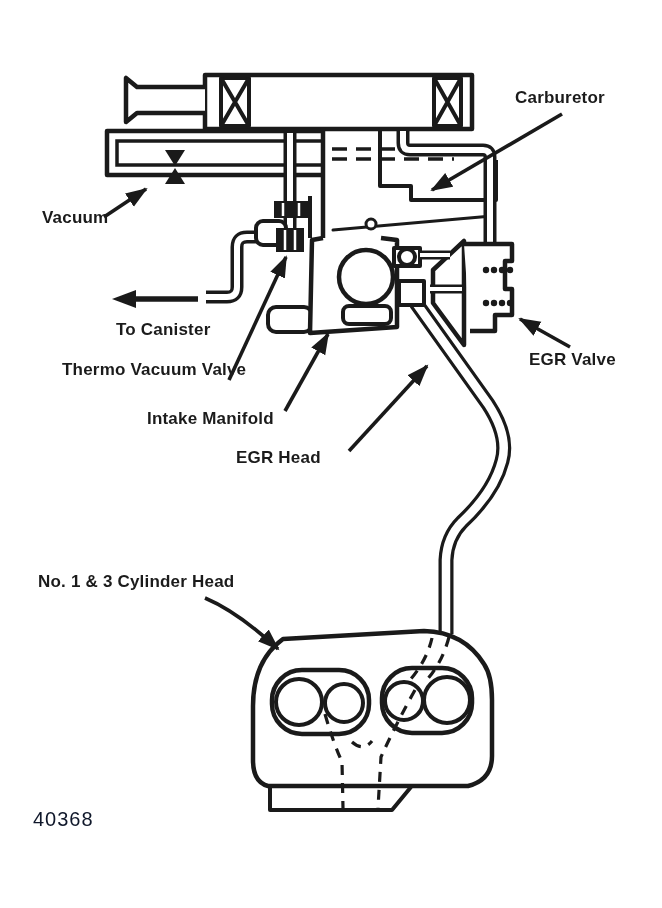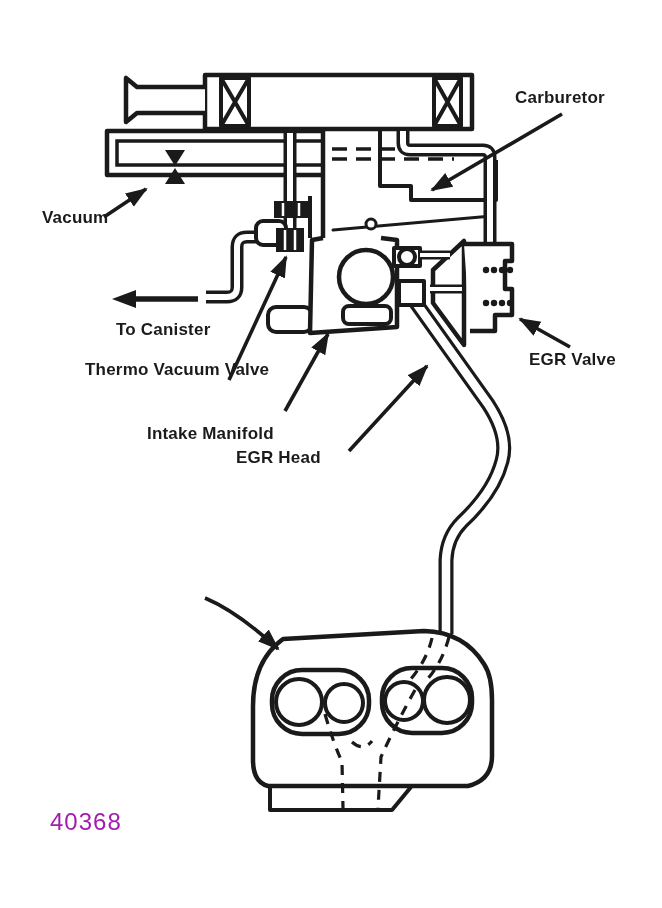--- a/index.html
+++ b/index.html
@@ -1,22 +1,22 @@
 <!DOCTYPE html>
 <html><head>
 <meta charset="utf-8">
 <style>
   html,body{margin:0;padding:0;background:#888;}
   #page{position:relative;width:662px;height:908px;background:#ffffff;overflow:hidden;
         font-family:"Liberation Sans",sans-serif;}
   #diagram-svg{position:absolute;left:0;top:0;}
   .label{position:absolute;font-family:"Liberation Sans",sans-serif;font-size:17px;
          font-weight:600;color:#1b1b1b;white-space:nowrap;letter-spacing:.2px;}
-  .fignum{position:absolute;font-family:"Liberation Sans",sans-serif;font-size:24px;
-          font-weight:400;color:#a21caf;letter-spacing:1px;margin-left:17px;}
+  .fignum{position:absolute;font-family:"Liberation Sans",sans-serif;font-size:20px;
+          font-weight:400;color:#0f172a;letter-spacing:1px;}
   .o3{stroke:#1a1a1a;stroke-width:3;fill:none;stroke-linecap:round;}
   .o35{stroke:#1a1a1a;stroke-width:3.5;fill:none;}
   .o4{stroke:#1a1a1a;stroke-width:4;fill:none;stroke-linejoin:round;}
   .o45{stroke:#1a1a1a;stroke-width:4.5;fill:none;stroke-linejoin:round;}
   .wf{fill:#ffffff;}
   .pipeO{stroke:#1a1a1a;stroke-width:13;fill:none;stroke-linejoin:round;}
   .pipeI{stroke:#ffffff;stroke-width:6;fill:none;stroke-linejoin:round;}
   .pipeO2{stroke:#1a1a1a;stroke-width:15;fill:none;stroke-linejoin:round;}
   .pipeI2{stroke:#ffffff;stroke-width:8.5;fill:none;stroke-linejoin:round;}
   .pipeO3{stroke:#1a1a1a;stroke-width:9;fill:none;}
@@ -146,19 +146,20 @@
     <path d="M285 411 L328 334" class="lead"></path>
     <path d="M349 451 L427 366" class="lead"></path>
     <path d="M570 347 L520 319" class="lead"></path>
     <path d="M205 598 Q238 612 278 649" class="lead"></path>
   </g>
 </svg>
 
 <div class="label" style="left:515px;top:88px;">Carburetor</div>
 <div class="label" style="left:42px;top:208px;">Vacuum</div>
 <div class="label" style="left:116px;top:320px;">To Canister</div>
-<div class="label" style="left:62px;top:360px;margin-left:23px;">Thermo Vacuum Valve</div>
-<div class="label" style="left:147px;top:424px;">Intake Manifold</div>
+<div class="label" style="left:62px;top:360px;">Thermo Vacuum Valve</div>
+<div class="label" style="left:147px;top:409px;">Intake Manifold</div>
 <div class="label" style="left:236px;top:448px;">EGR Head</div>
 <div class="label" style="left:529px;top:350px;">EGR Valve</div>
+<div class="label" style="left:38px;top:572px;">No. 1 &amp; 3 Cylinder Head</div>
 <div class="fignum" style="left:33px;top:808px;">40368</div>
 
 </div>
 
 </body></html>

